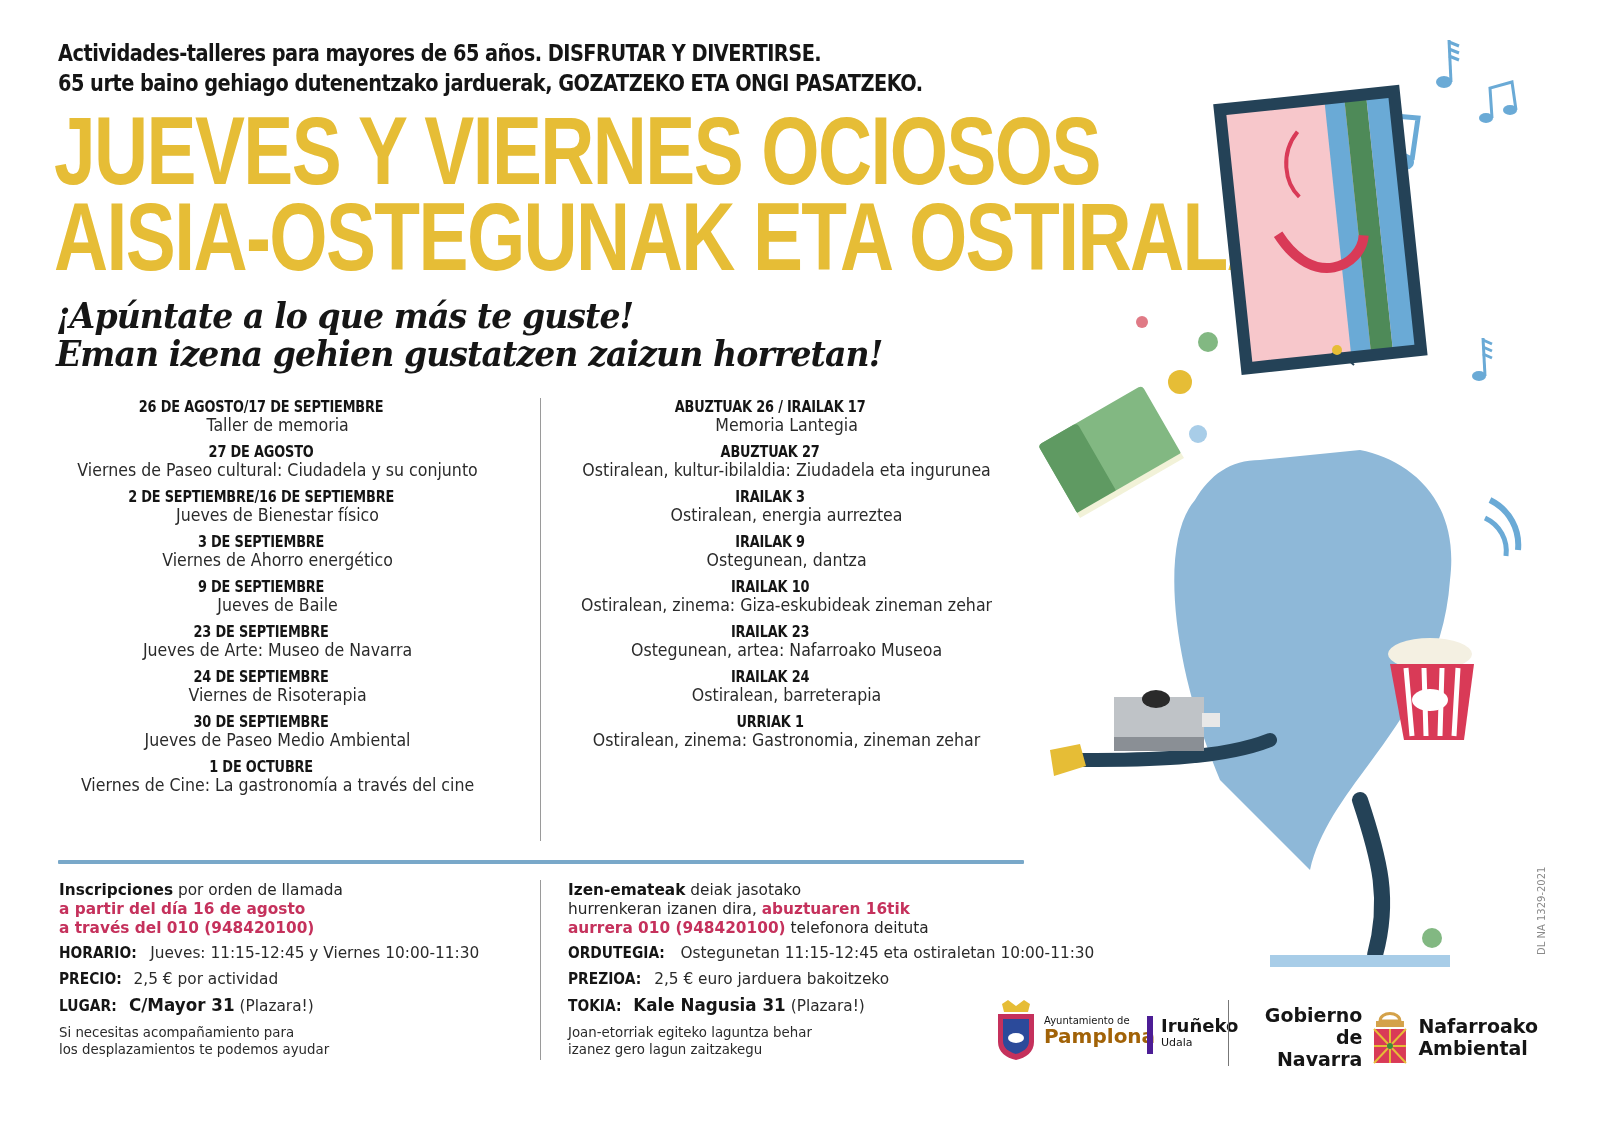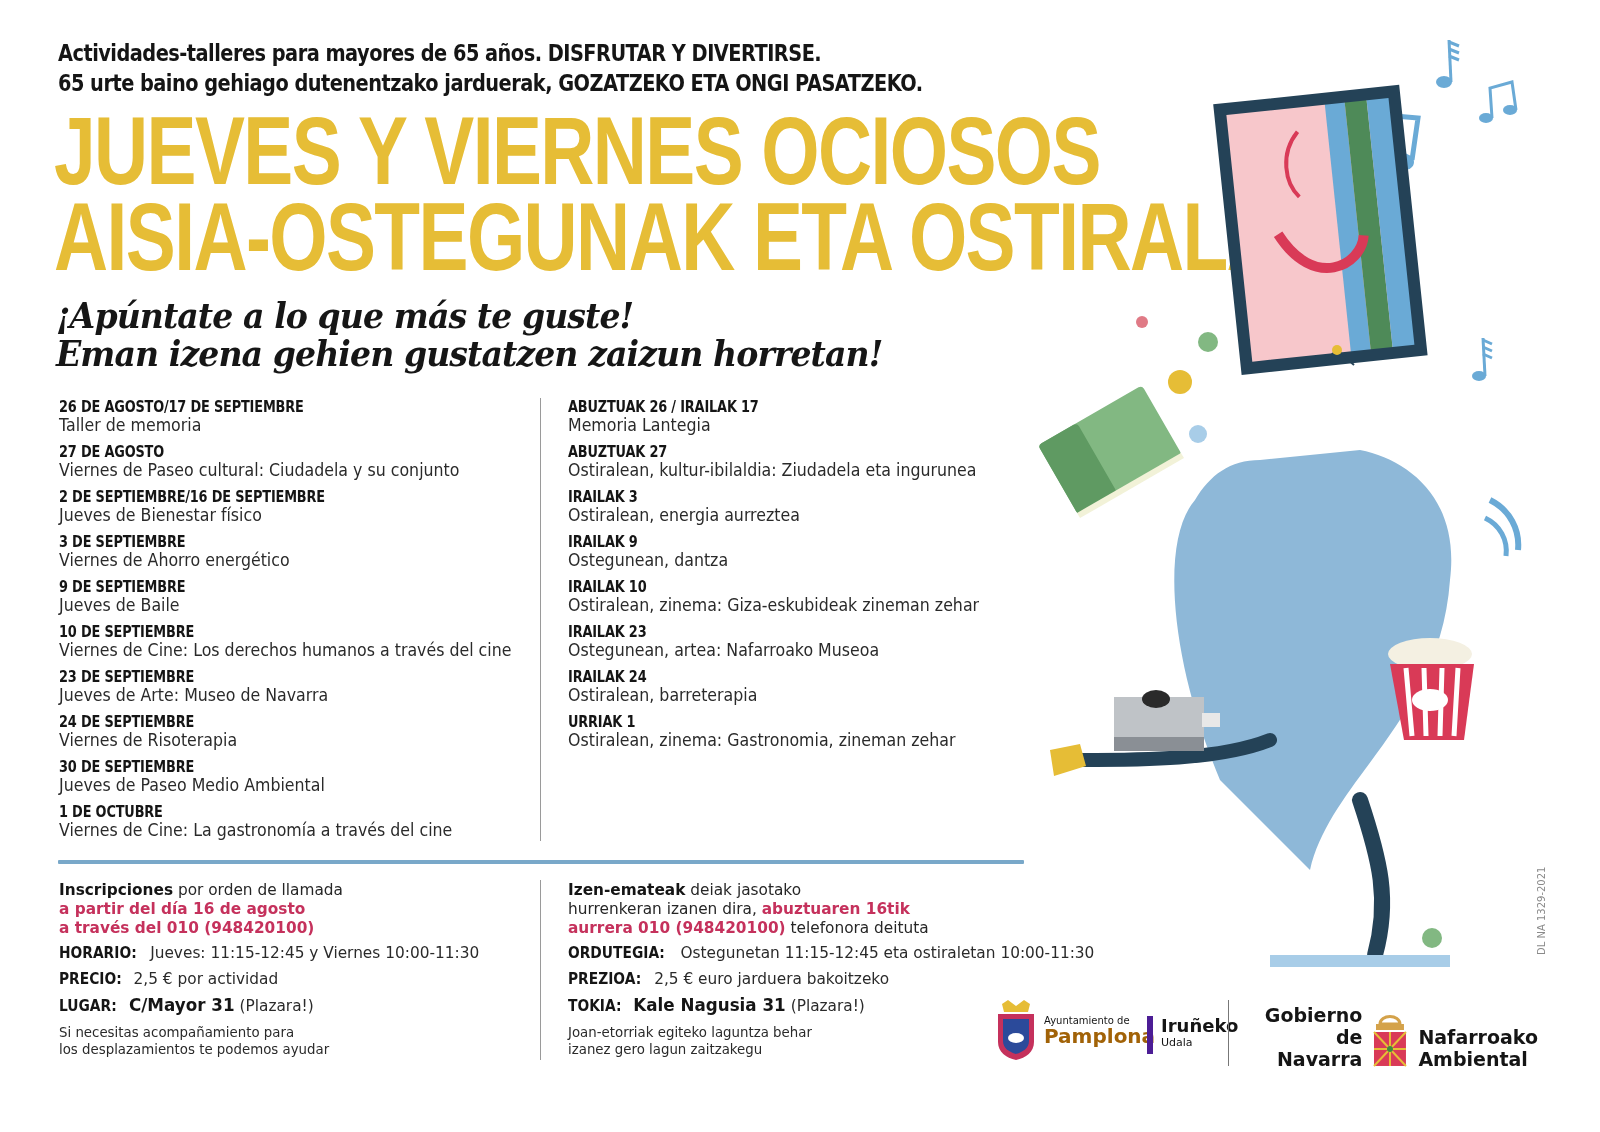--- a/index.html
+++ b/index.html
@@ -8,21 +8,21 @@
 
   .intro { position: absolute; left: 58px; top: 38px; font-family: "DejaVu Sans", sans-serif; font-weight: bold; font-size: 22.5px; line-height: 30px; letter-spacing: -0.6px; color: #151515; transform: scaleX(0.86); transform-origin: left top; white-space: nowrap; }
 
   .headline { position: absolute; left: 54px; top: 108px; font-family: "Liberation Sans", sans-serif; font-weight: bold; color: #E6BD36; font-size: 96px; line-height: 86px; letter-spacing: -2px; white-space: nowrap; transform: scaleX(0.78); transform-origin: left top; }
 
   .tagline { position: absolute; left: 56px; top: 296px; font-family: "DejaVu Serif", serif; font-weight: bold; font-style: italic; font-size: 36px; line-height: 38px; color: #161616; letter-spacing: -1px; transform: scaleX(0.92); transform-origin: left top; white-space: nowrap; }
 
   .schedule { position: absolute; top: 399px; }
   .schedule.es { left: 59px; width: 470px; }
   .schedule.eu { left: 568px; width: 470px; }
-  .entry { height: 45px; }
+  .entry { height: 45px; text-align: center; }
   .entry .date { font-family: "DejaVu Sans", sans-serif; font-weight: bold; font-size: 15px; line-height: 17px; color: #151515; transform: scaleX(0.86); transform-origin: left top; white-space: nowrap; letter-spacing: -0.2px; }
   .entry .desc { font-family: "DejaVu Sans", sans-serif; font-size: 17px; line-height: 19px; color: #2a2a2a; transform: scaleX(0.93); transform-origin: left top; white-space: nowrap; }
 
   .vdivider { position: absolute; left: 540px; top: 398px; width: 1px; height: 443px; background: #9a9a9a; }
   .vdivider2 { position: absolute; left: 540px; top: 880px; width: 1px; height: 180px; background: #9a9a9a; }
   .hdivider { position: absolute; left: 58px; top: 860px; width: 966px; height: 4px; background: #79A8C9; border-radius: 1px; }
 
   .info { position: absolute; top: 880px; font-family: "DejaVu Sans", sans-serif; }
   .info.es { left: 59px; width: 480px; }
   .info.eu { left: 568px; width: 520px; }
@@ -38,21 +38,21 @@
 
   .logos { position: absolute; left: 978px; top: 998px; width: 560px; height: 70px; }
   .logo-pamplona { position: absolute; left: 16px; top: 0; display: flex; align-items: center; gap: 6px; }
   .shield { width: 44px; height: 64px; position: relative; }
   .logo-text-small { font-size: 10px; color: #151515; font-family: "DejaVu Sans", sans-serif; }
   .logo-text-big { font-size: 20px; font-weight: bold; color: #a16207; font-family: "DejaVu Sans", sans-serif; line-height: 20px; }
   .logo-iru { position: absolute; left: 169px; top: 18px; border-left: 6px solid #4c1d95; padding-left: 8px; height: 38px; }
   .logo-iru .big { font-size: 18px; font-weight: bold; color: #151515; line-height: 20px; font-family: "DejaVu Sans", sans-serif; }
   .logo-iru .small { font-size: 11px; color: #151515; font-family: "DejaVu Sans", sans-serif; }
   .logo-sep { position: absolute; left: 250px; top: 2px; width: 1px; height: 66px; background: #777; }
-  .logo-navarra { position: absolute; left: 266px; top: 6px; display: flex; align-items: flex-end; gap: 8px; }
+  .logo-navarra { position: absolute; left: 266px; top: 6px; display: flex; align-items: center; gap: 8px; }
   .nav-text { font-size: 19px; font-weight: bold; color: #151515; line-height: 22px; text-align: right; font-family: "DejaVu Sans", sans-serif; }
   .nav-text.left { text-align: left; }
 
   .illustration { position: absolute; left: 1020px; top: 20px; width: 520px; height: 950px; }
 </style>
 </head>
 <body>
 
 <div class="intro">
   <div>Actividades-talleres para mayores de 65 años. DISFRUTAR Y DIVERTIRSE.</div>
@@ -82,24 +82,20 @@
       <div class="date">2 DE SEPTIEMBRE/16 DE SEPTIEMBRE</div>
       <div class="desc">Jueves de Bienestar físico</div>
     </div>
   <div class="entry">
       <div class="date">3 DE SEPTIEMBRE</div>
       <div class="desc">Viernes de Ahorro energético</div>
     </div>
   <div class="entry">
       <div class="date">9 DE SEPTIEMBRE</div>
       <div class="desc">Jueves de Baile</div>
-    </div>
-  <div class="entry">
-      <div class="date">10 DE SEPTIEMBRE</div>
-      <div class="desc">Viernes de Cine: Los derechos humanos a través del cine</div>
     </div>
   <div class="entry">
       <div class="date">23 DE SEPTIEMBRE</div>
       <div class="desc">Jueves de Arte: Museo de Navarra</div>
     </div>
   <div class="entry">
       <div class="date">24 DE SEPTIEMBRE</div>
       <div class="desc">Viernes de Risoterapia</div>
     </div>
   <div class="entry">

